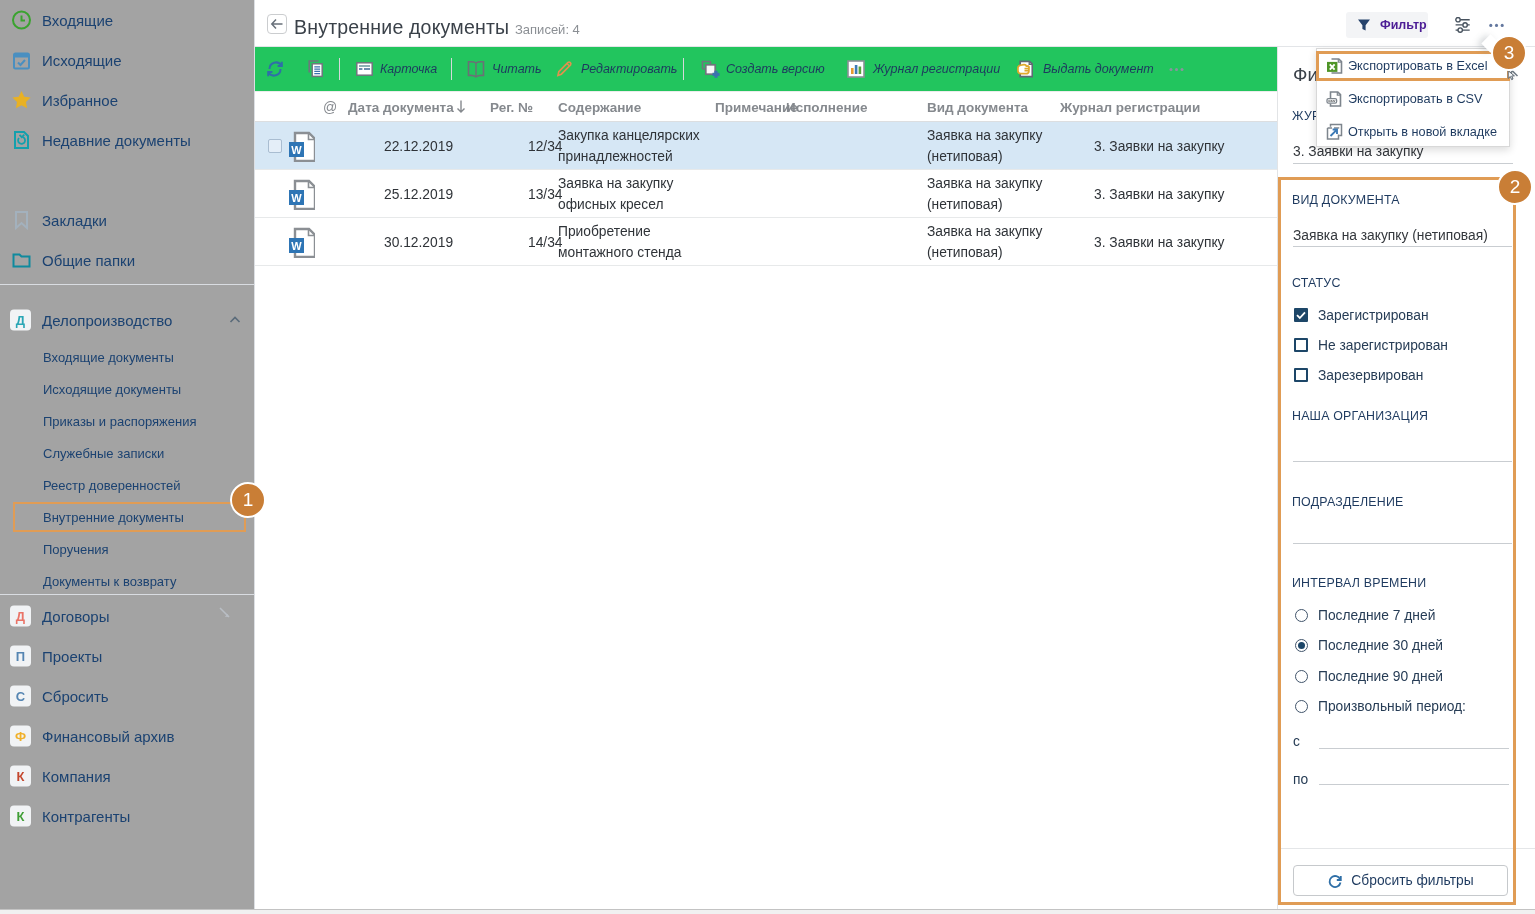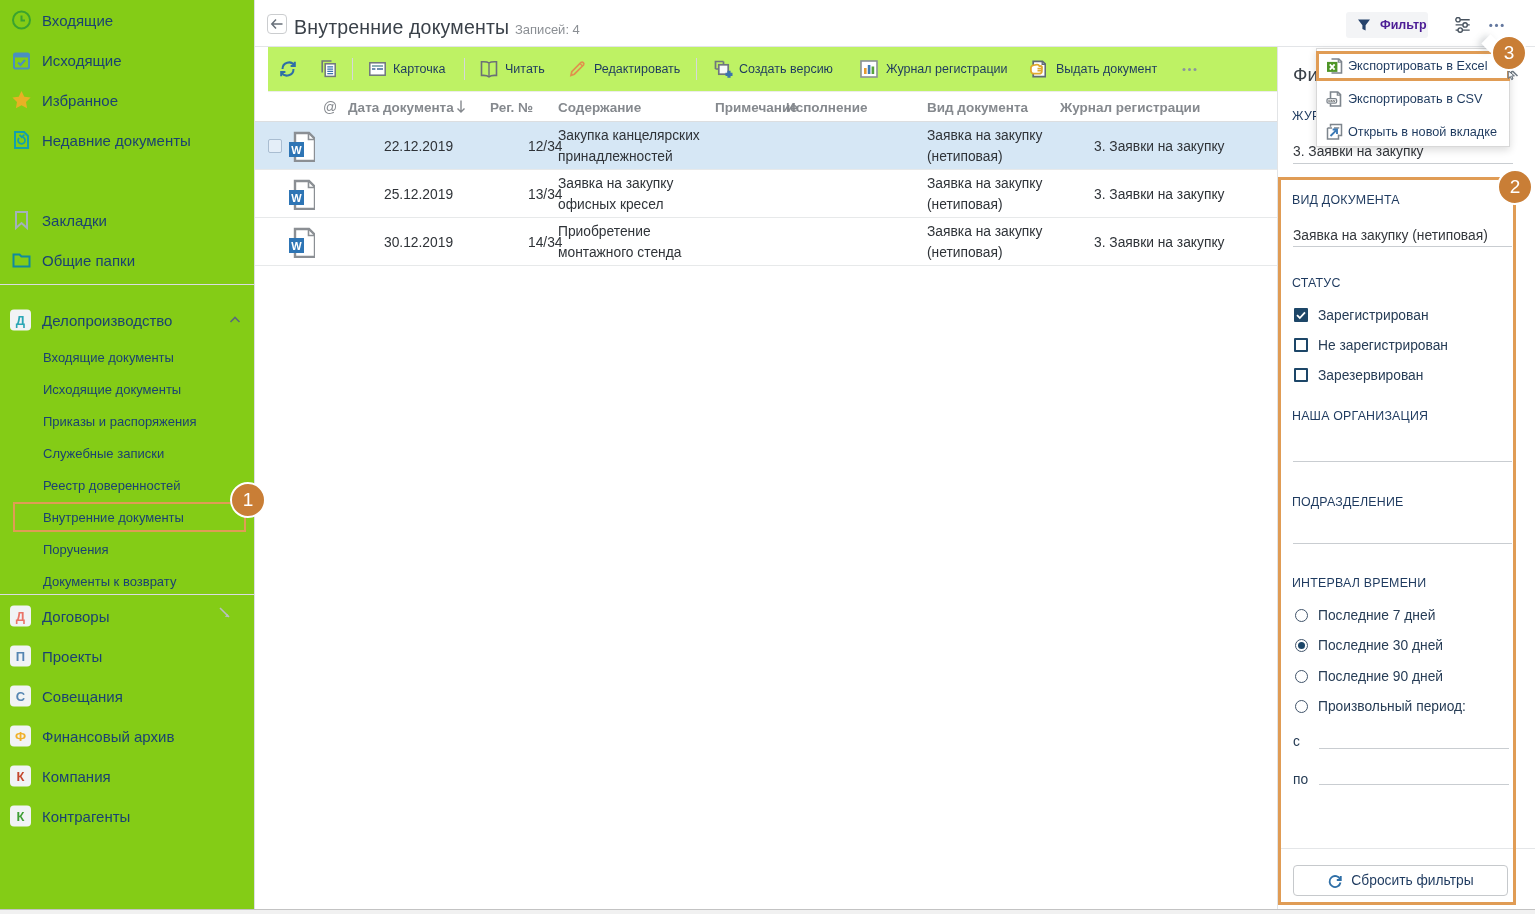--- a/index.html
+++ b/index.html
@@ -1,34 +1,34 @@
 <!DOCTYPE html>
 <html lang="ru"><head>
 <meta charset="utf-8">
 <title>Внутренние документы</title>
 <style>
   * { margin:0; padding:0; box-sizing:border-box; }
   html,body { width:1535px; height:914px; overflow:hidden; }
   body { font-family:"Liberation Sans", sans-serif; background:#fff; position:relative; }
   .abs { position:absolute; }
   
-  #sidebar { left:0; top:0; width:255px; height:909px; background:#84cc16; border-right:1px solid #dcdfe3; }
+  #sidebar { left:0; top:0; width:255px; height:909px; background:#a3a3a3; border-right:1px solid #dcdfe3; }
   .navitem { position:absolute; left:0; width:255px; height:40px; }
   .navitem .ico { position:absolute; left:11px; top:50%; transform:translateY(-50%); width:21px; height:21px; }
   .navitem .lbl { position:absolute; left:42px; top:50%; transform:translateY(-50%); font-size:15px; color:#1b4271; white-space:nowrap; }
   .subitem { position:absolute; left:0; width:255px; height:32px; }
   .subitem .lbl { position:absolute; left:43px; top:50%; transform:translateY(-50%); font-size:13px; color:#1b4271; white-space:nowrap; }
   .catletter { position:absolute; left:10px; top:50%; transform:translateY(-50%); width:21px; height:21px; border-radius:4px; background:#f1f3f5; font-size:13px; font-weight:bold; text-align:center; line-height:21px; }
   .sidediv { position:absolute; left:0; width:255px; height:1px; background:#d9dce1; }
   
   #titlebar { left:255px; top:0; width:1280px; height:47px; background:#fff; border-bottom:1px solid #e3e5e8; }
   #backbtn { position:absolute; left:12px; top:14px; width:20px; height:20px; border:1px solid #cbcdcf; border-radius:4px; background:#fff; display:flex; align-items:center; justify-content:center; }
   #pagetitle { position:absolute; left:39px; top:16px; font-size:19.5px; letter-spacing:0.2px; color:#3a4149; white-space:nowrap; }
   #reccount { position:absolute; left:260px; top:22px; font-size:13px; color:#8b8f94; }
-  #toolbar { left:268px; top:47px; width:1022px; height:45px; background:#bef264; border-bottom:1px solid #ececec; }
+  #toolbar { left:255px; top:47px; width:1022px; height:45px; background:#22c55e; border-bottom:1px solid #ececec;font-style:italic; }
   .tbi { position:absolute; top:0; height:44px; display:flex; align-items:center; }
   .tbl { font-size:12.5px; color:#1e3a5f; white-space:nowrap; }
   .tbsep { position:absolute; top:11px; width:1px; height:22px; background:#d6d8da; }
   
   #thead { left:255px; top:92px; width:1022px; height:30px; background:#fff; border-bottom:1px solid #dcdee0; }
   .th { position:absolute; top:50%; transform:translateY(-50%); font-size:13.5px; font-weight:bold; color:#85898e; white-space:nowrap; }
   .trow { position:absolute; left:255px; width:1022px; height:48px; border-bottom:1px solid #e7e9ea; background:#fff; }
   .trow.sel { background:#d6e7f5; }
   .cell { position:absolute; font-size:13.8px; color:#2f3338; white-space:nowrap; }
   .c1 { top:50%; transform:translateY(-50%);margin-left:36px; }
@@ -144,21 +144,21 @@
         <path d="M2 2 L11 11" stroke="#b9bec4" stroke-width="1.6"></path>
         <path d="M11 11 L6.8 10.8 L9.6 8" fill="#b9bec4"></path>
       </svg>
     </div>
   <div class="navitem" style="top:636px">
       <span class="catletter" style="color:#5585b2;">П</span>
       <span class="lbl">Проекты</span>
     </div>
   <div class="navitem" style="top:676px">
       <span class="catletter" style="color:#5585b2;">С</span>
-      <span class="lbl">Совещания</span>
+      <span class="lbl">Сбросить</span>
     </div>
   <div class="navitem" style="top:716px">
       <span class="catletter" style="color:#f0b02a;">Ф</span>
       <span class="lbl">Финансовый архив</span>
     </div>
   <div class="navitem" style="top:756px">
       <span class="catletter" style="color:#c4472e;">К</span>
       <span class="lbl">Компания</span>
     </div>
   <div class="navitem" style="top:796px">

